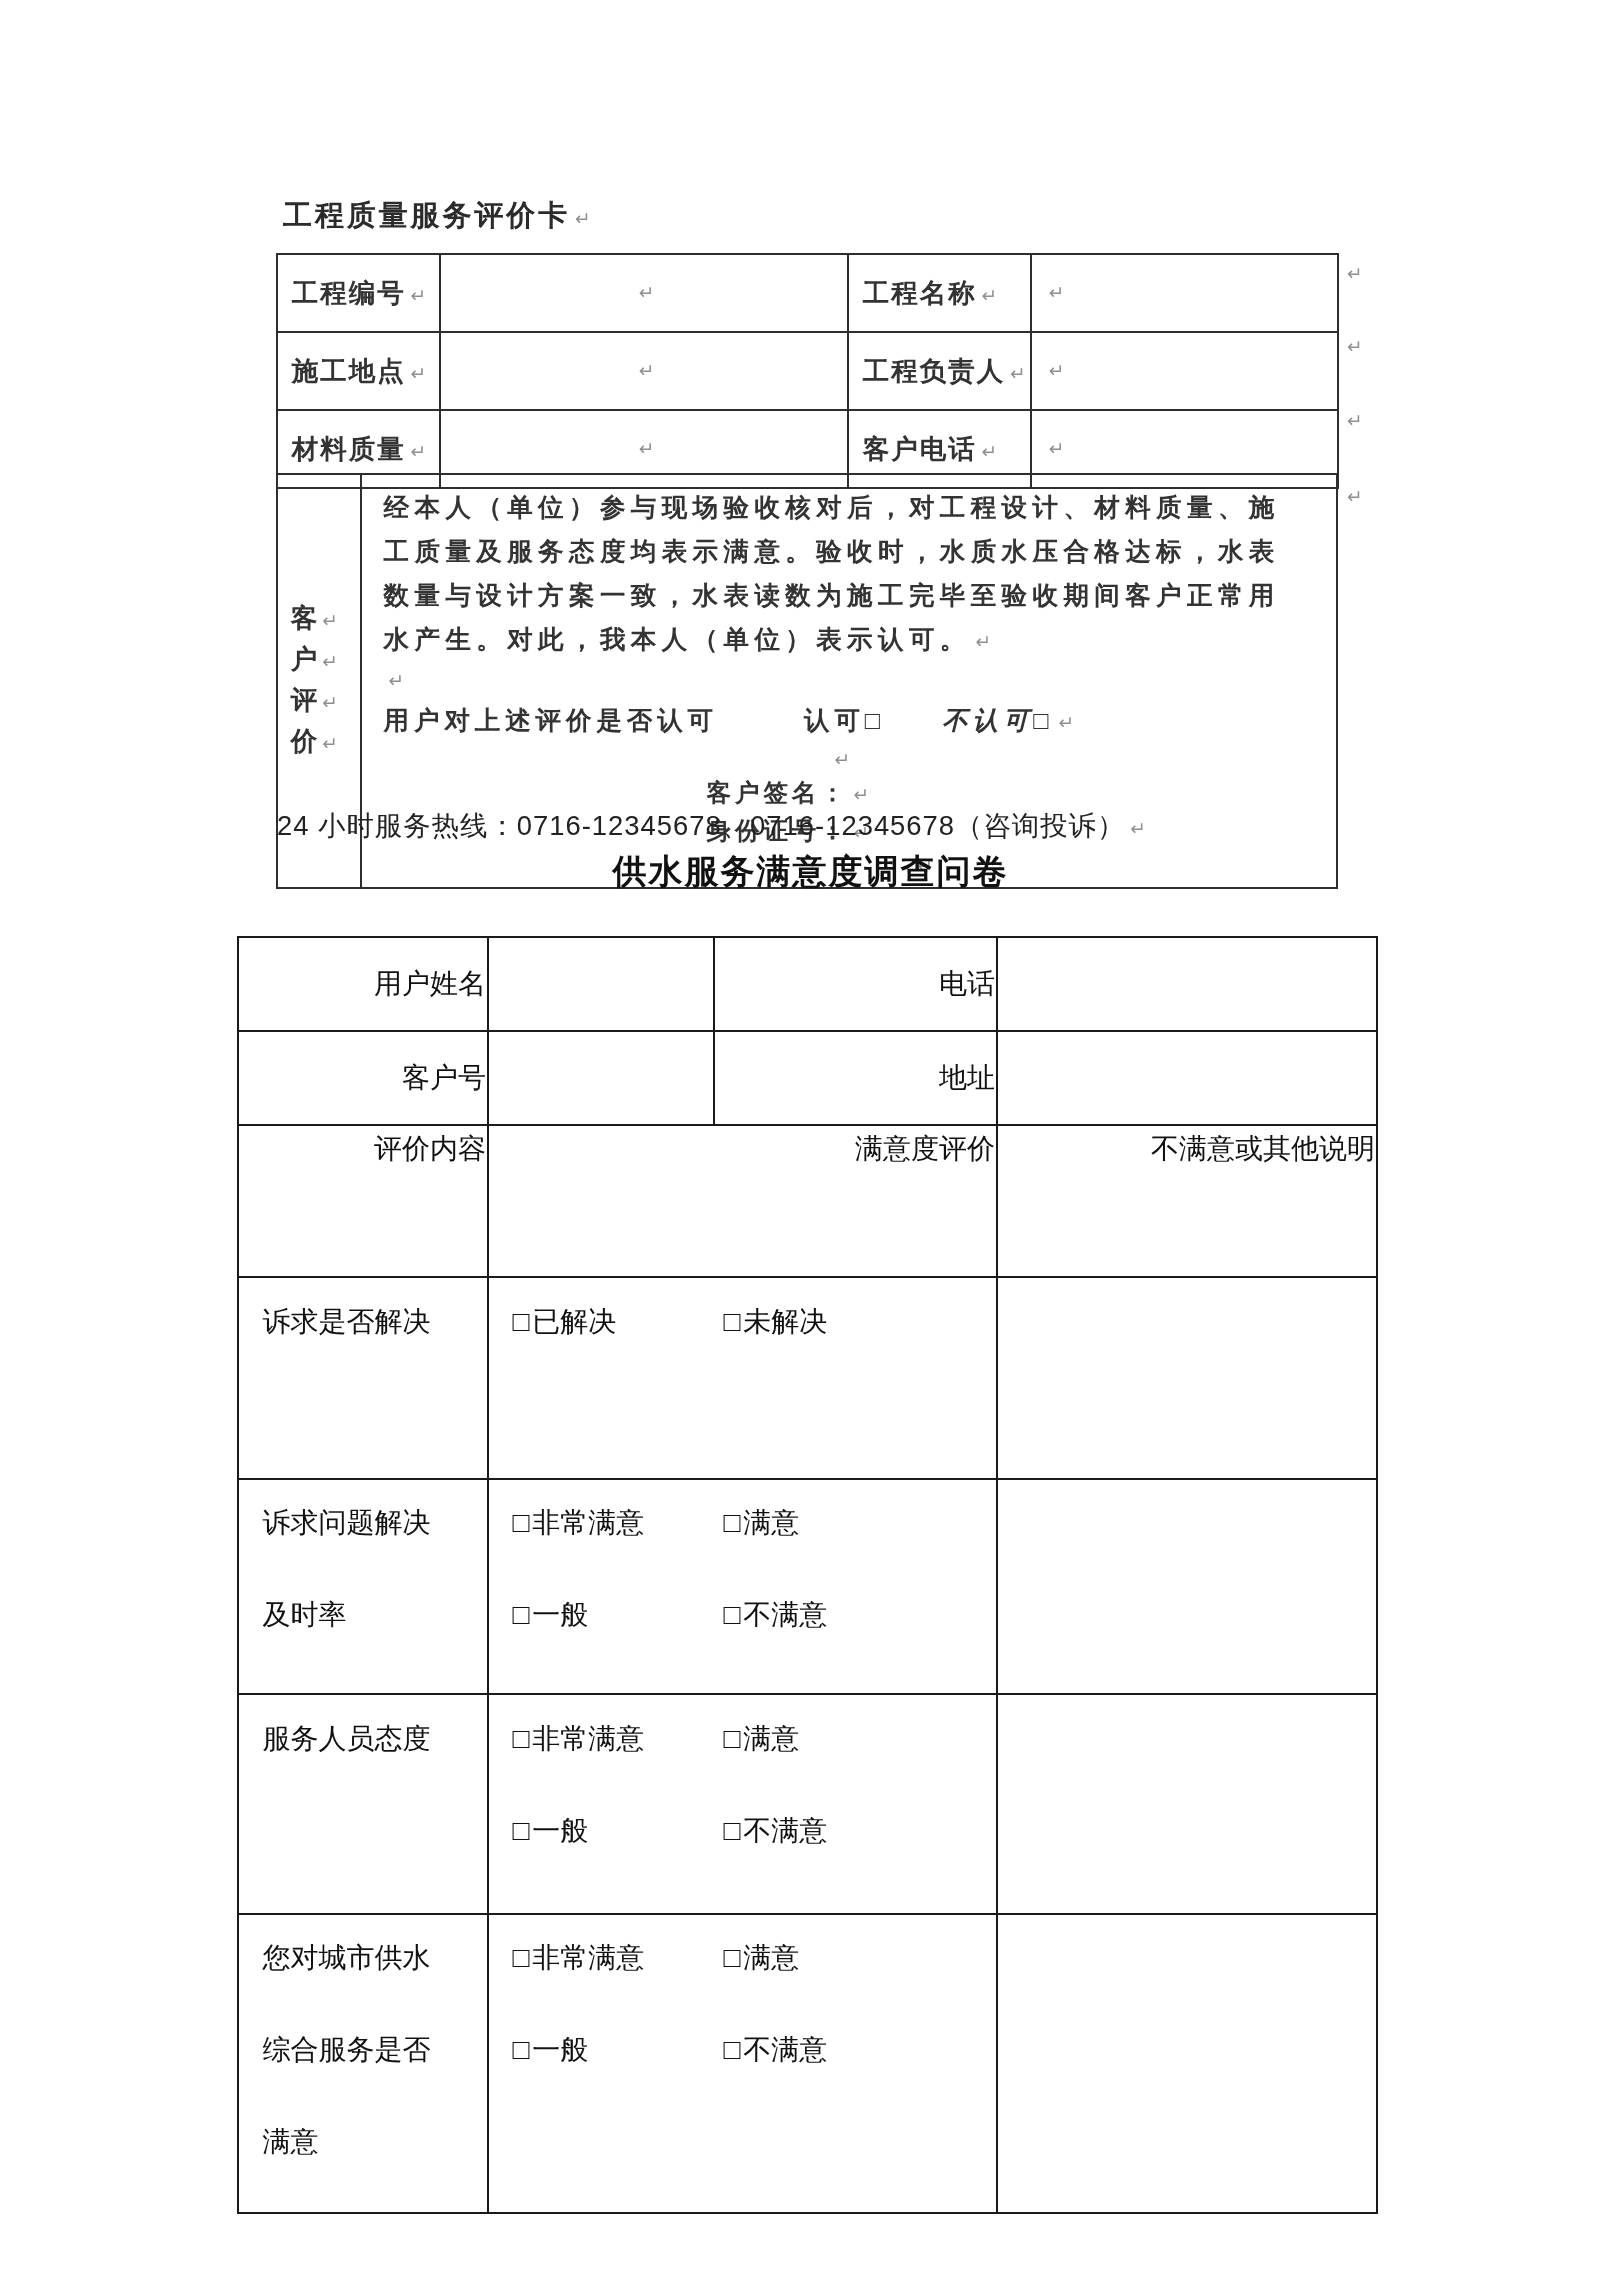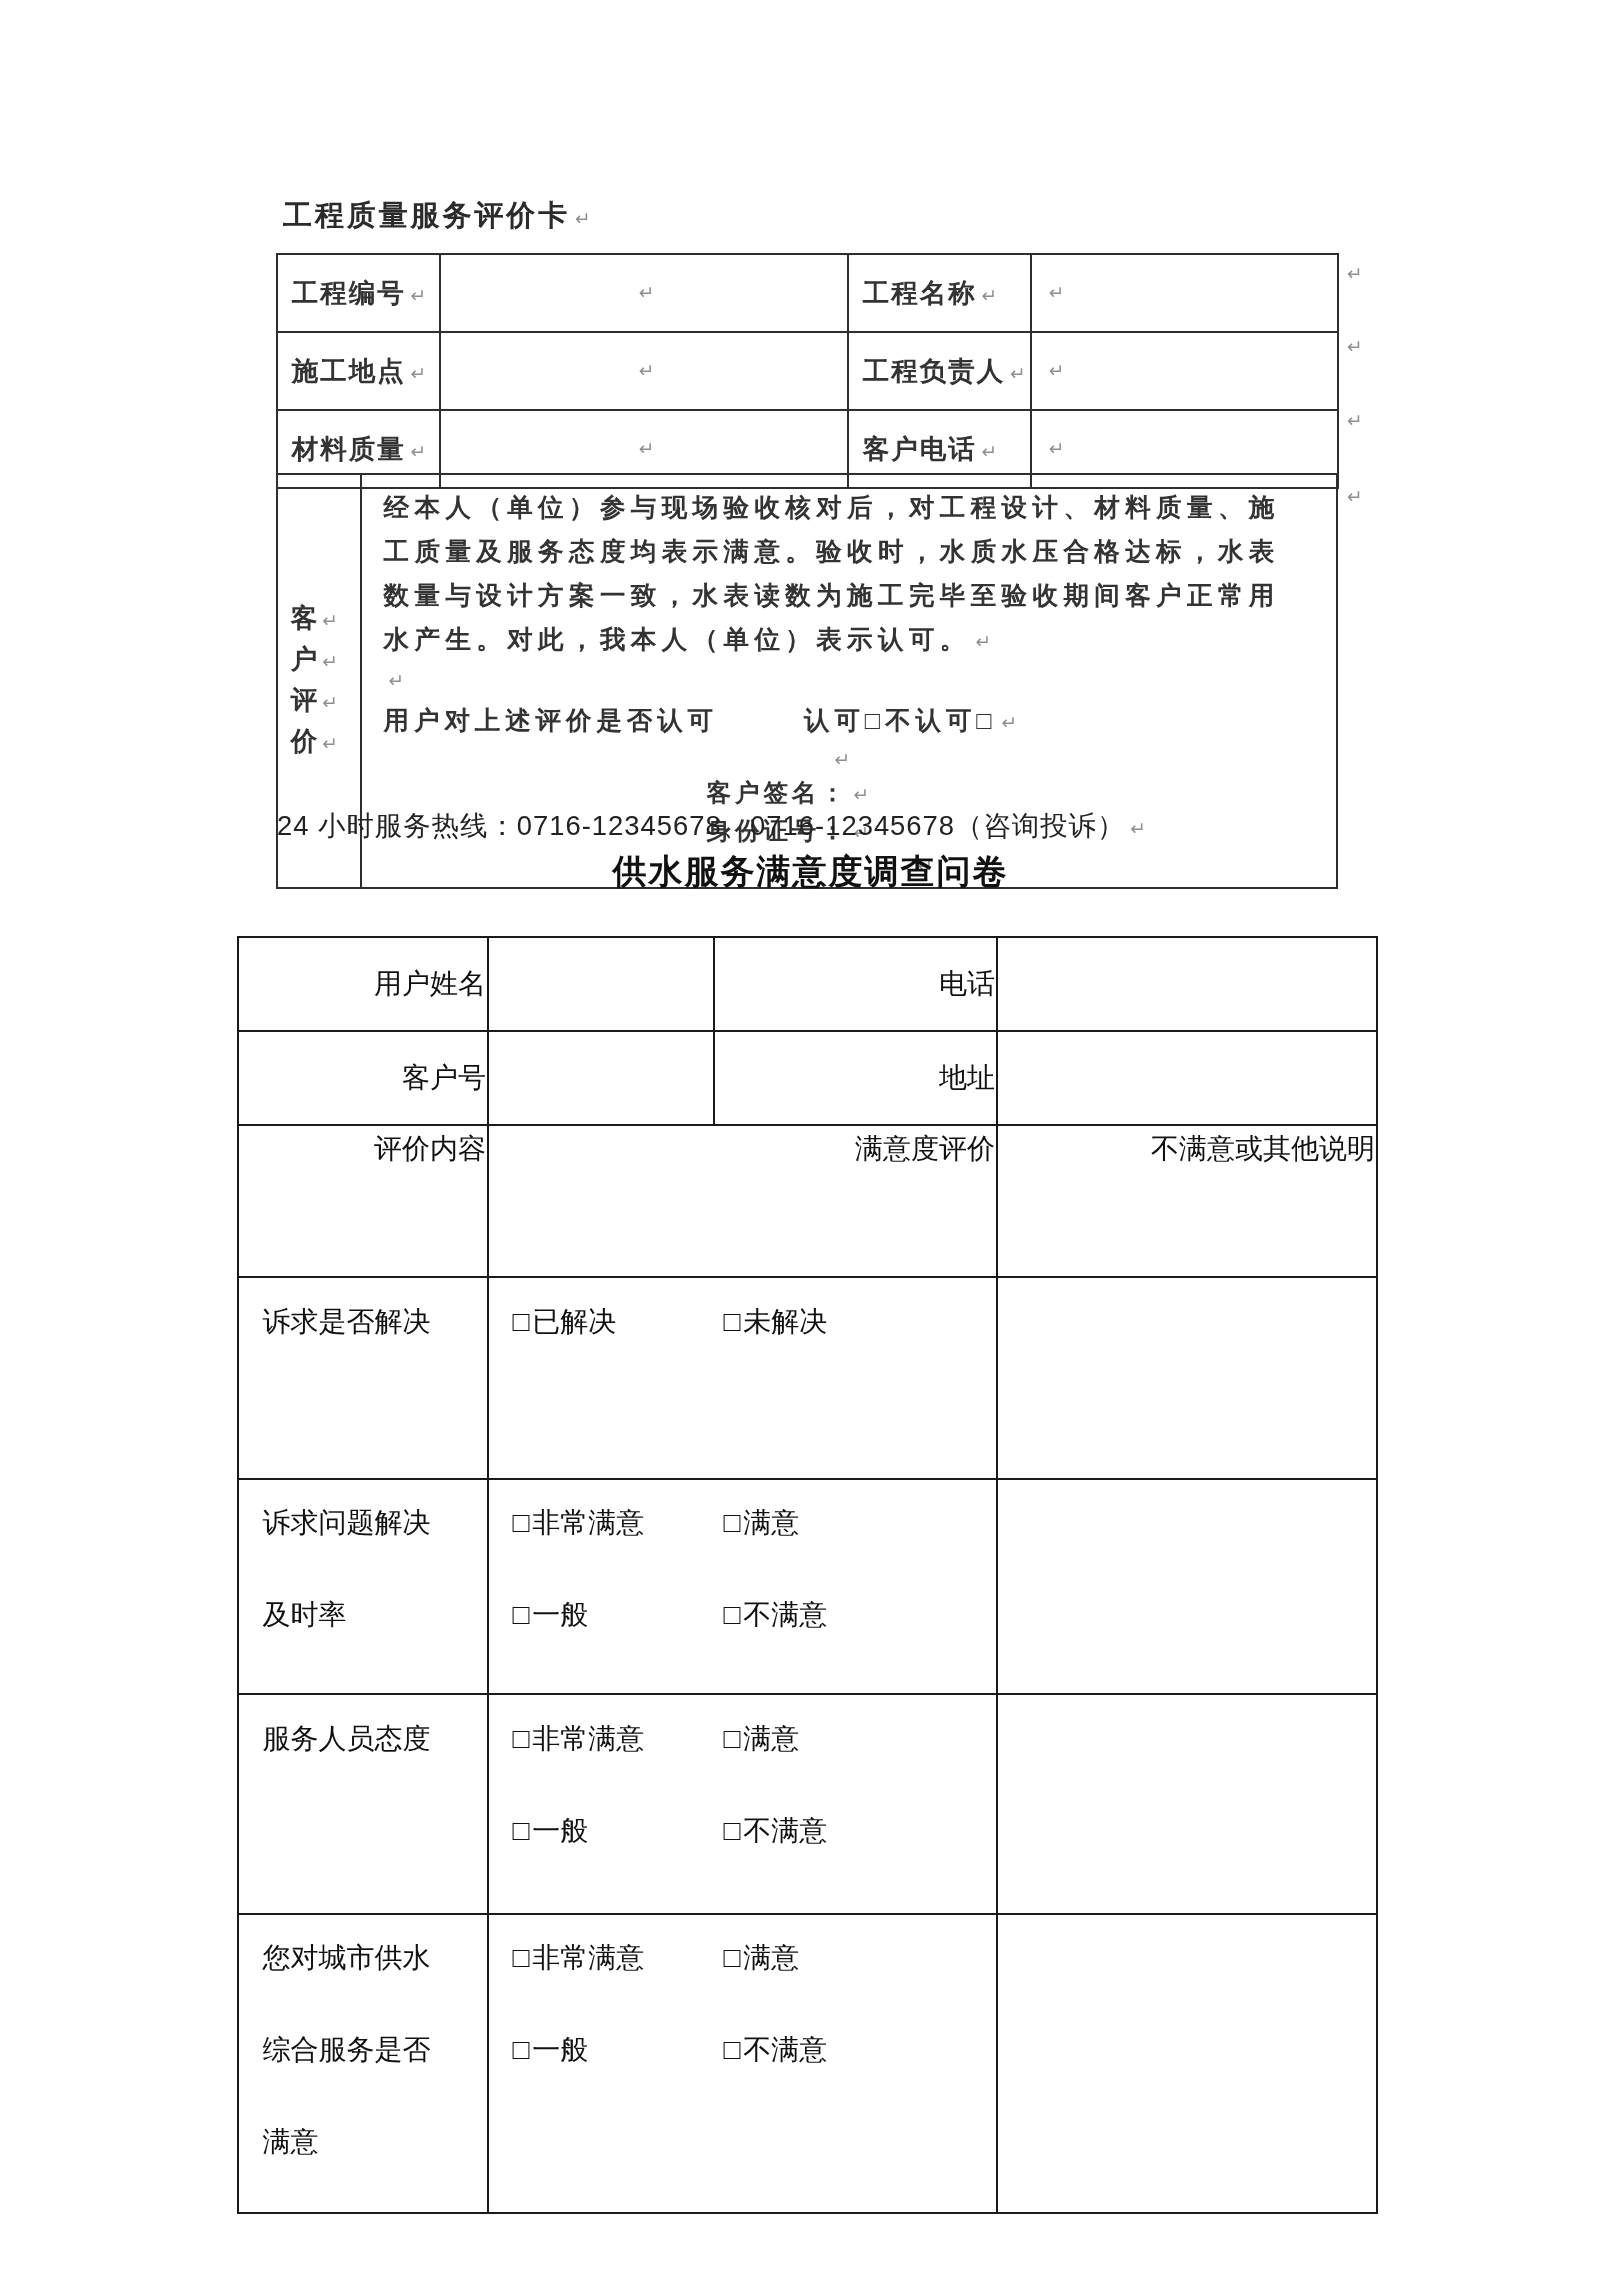--- a/index.html
+++ b/index.html
@@ -42,21 +42,21 @@
   .para div{
     font-size:25.5px; font-weight:bold; color:#333;
     letter-spacing:5.4px; line-height:44px; white-space:nowrap;
   }
   .mark-line{line-height:33px;}
   .confirm-line{
     font-size:25.5px; font-weight:bold; color:#333;
     letter-spacing:4.9px; line-height:45px; white-space:nowrap;
   }
   .confirm-yes{margin-left:86px;}
-  .confirm-no{}
+  .confirm-no{margin-left:57px;font-style:italic;}
   .box{font-weight:bold;}
   .sig-block{padding-left:323px;}
   .sig-block div{
     font-size:24.5px; font-weight:bold; color:#333;
     letter-spacing:3.9px; line-height:36px; white-space:nowrap;
   }
   .mark-line-mid{padding-left:446px; line-height:29px;}
   .mark-line-end{padding-left:529px; line-height:29px;}
   .outside-mark{position:absolute; font-size:18.6px; color:#8f8f8f;}
   .hotline{

